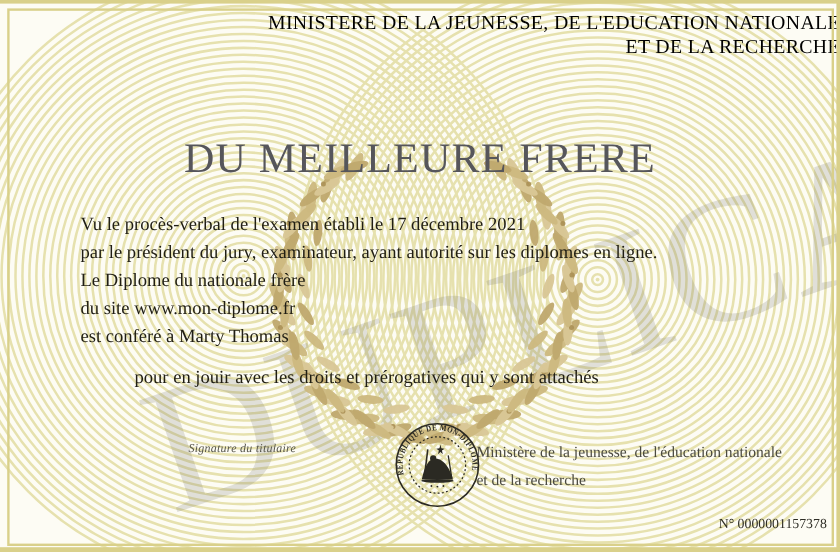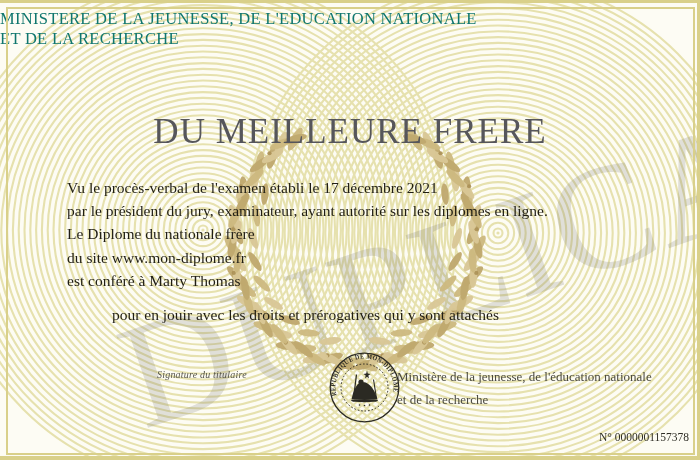--- a/index.html
+++ b/index.html
@@ -19,21 +19,21 @@
   .seal{position:absolute;left:328px;top:351px;z-index:5;}
 
   
   .frame{position:absolute;left:6px;top:7px;right:5px;bottom:5px;border:2px solid #d9d08a;z-index:6;pointer-events:none;}
   .edge-top{position:absolute;top:0;left:0;right:0;height:3px;background:#d9d08a;z-index:6;}
   .edge-bottom{position:absolute;bottom:0;left:0;right:0;height:4px;background:#d9d08a;z-index:6;}
   .edge-right{position:absolute;top:0;bottom:0;right:0;width:3px;background:#d9d08a;z-index:6;}
 
   
   .txt{position:absolute;z-index:4;}
-  .header{top:9px;left:0;width:100%;text-align:left;font-size:16.5px;line-height:19.5px;color:#0f766e;letter-spacing:0.3px;}
+  .header{top:9px;left:0;width:100%;text-align:right;font-size:16.5px;line-height:19.5px;color:#000000;letter-spacing:0.3px;}
   .title-line1{top:70px;left:0;width:100%;text-align:center;font-size:41px;line-height:42px;color:#56565b;letter-spacing:1px;}
   .title-line2{top:111px;left:0;width:100%;text-align:center;font-size:35px;line-height:42px;color:#56565b;letter-spacing:1px;}
   .bodytext{left:67px;top:176px;font-size:15.5px;line-height:23.2px;color:#201e14;}
   .grant{left:112px;top:306px;font-size:15.5px;color:#201e14;}
   .sig{left:157px;top:369px;font-size:10px;color:#56554b;letter-spacing:0.2px;font-style:italic;}
   .ministry{left:397px;top:365px;font-size:13px;line-height:23px;color:#4b4a40;}
   .site{left:13px;top:429px;font-size:12px;color:#3e3d33;}
   .serial{right:11px;top:431px;font-size:11.5px;color:#2e2d25;}
 </style>
 </head>

